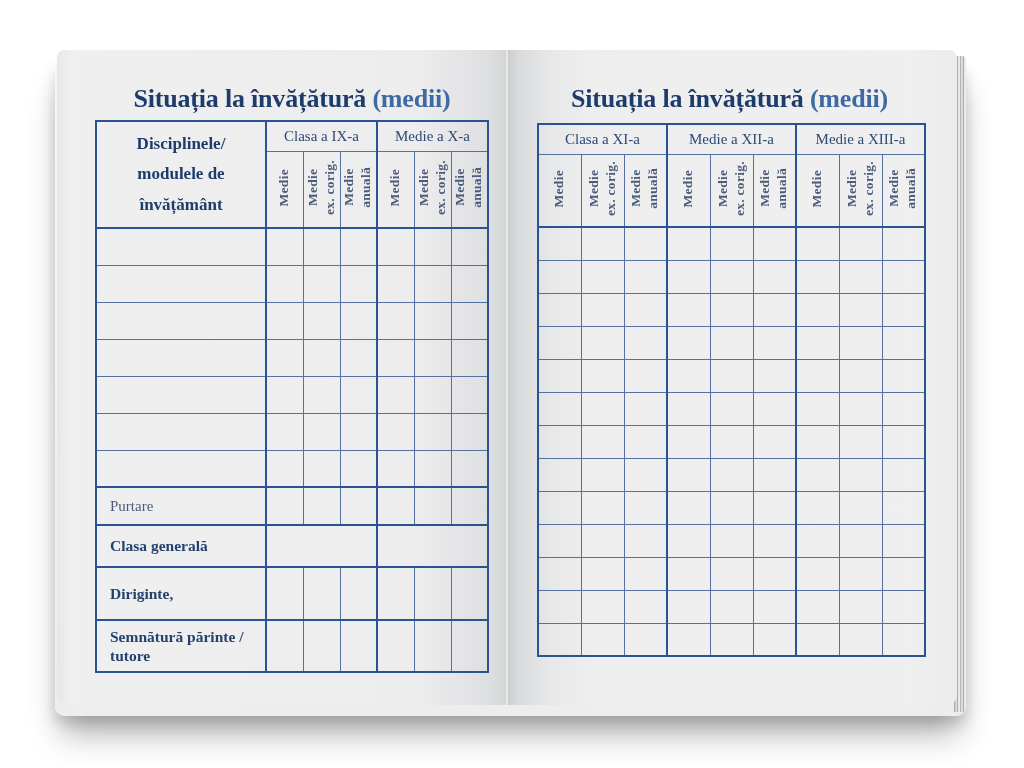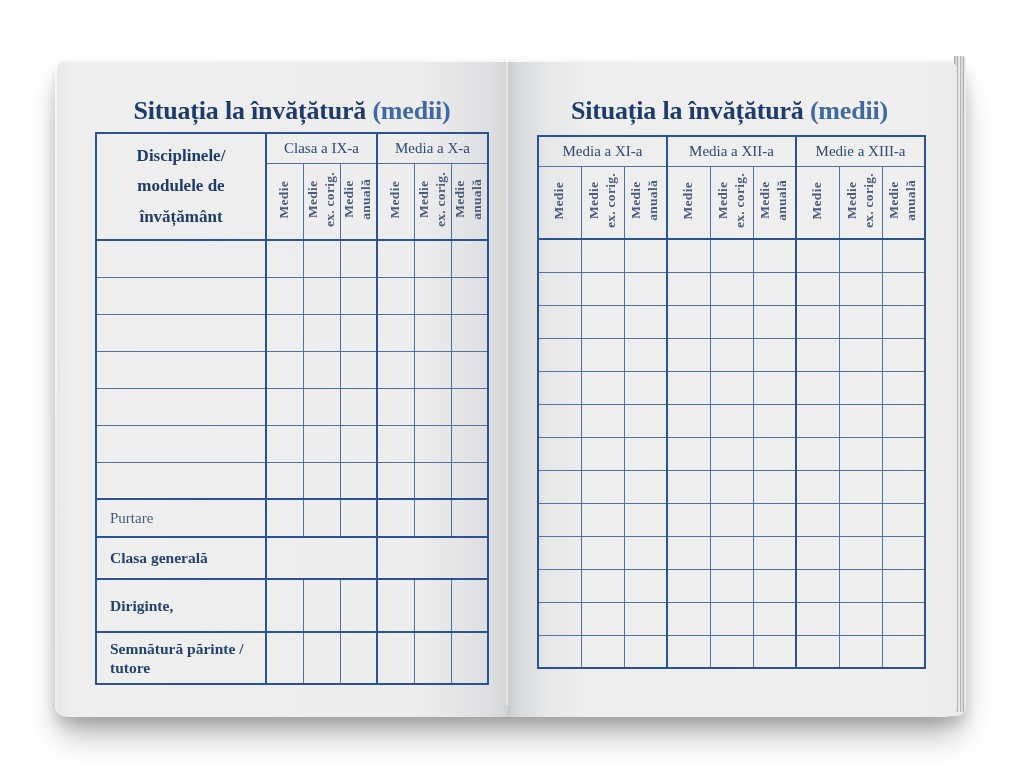--- a/index.html
+++ b/index.html
@@ -27,21 +27,21 @@
     box-shadow:0 24px 32px -6px rgba(0,0,0,0.30), 0 8px 14px rgba(0,0,0,0.14);
   }
   .edge-right{
     position:absolute;right:-9px;top:6px;bottom:-7px;width:12px;
     border-radius:0 4px 4px 0;
     background:
       repeating-linear-gradient(to right, rgba(120,122,126,0.45) 0 1px, rgba(255,255,255,0) 1px 3px),
       linear-gradient(to right,#c7c9cb,#ececec 45%,#d2d4d6 75%,#f6f6f6);
   }
   .page{
-    position:absolute;top:12px;height:655px;width:450px;
+    position:absolute;top:0;height:655px;width:450px;
   }
   .page-left{
     left:0;border-radius:8px 0 0 10px;
     background:linear-gradient(to right,#e6e7e8 0%,#efeff0 3%,#ededee 80%,#dedfe1 96%,#d2d4d6 100%);
   }
   .page-right{
     left:450px;border-radius:0 8px 10px 0;
     background:linear-gradient(to right,#c9cbcd 0%,#d8dadb 2.5%,#e6e7e8 9%,#eeeeef 18%,#efeff0 90%,#ebecec 100%);
   }
   .gutter-line{
@@ -118,21 +118,21 @@
             <col style="width:37px">
         </colgroup>
         <thead>
           <tr class="r-class">
             <th class="corner" rowspan="2">
               <div class="corner-text">Disciplinele/
 modulele de
 învățământ</div>
             </th>
             <th class="cls g-start" colspan="3">Clasa a IX-a</th>
-            <th class="cls g-start" colspan="3">Media a X-a</th>
+            <th class="cls g-start" colspan="3">Medie a X-a</th>
           </tr>
           <tr class="r-sub">
               <th class="sub g-start"><div class="vtext">Medie</div></th>
               <th class="sub"><div class="vtext">Medie
 ex. corig.</div></th>
               <th class="sub"><div class="vtext">Medie
 anuală</div></th>
               <th class="sub g-start"><div class="vtext">Medie</div></th>
               <th class="sub"><div class="vtext">Medie
 ex. corig.</div></th>
@@ -254,22 +254,22 @@
             <col style="width:43px">
           <col style="width:43px">
             <col style="width:43px">
             <col style="width:43px">
           <col style="width:43px">
             <col style="width:43px">
             <col style="width:43px">
         </colgroup>
         <thead>
           <tr class="r-class">
-            <th class="cls g-start" colspan="3">Media a XI-a</th>
-            <th class="cls g-start" colspan="3">Media a XII-a</th>
+            <th class="cls g-start" colspan="3">Clasa a XI-a</th>
+            <th class="cls g-start" colspan="3">Medie a XII-a</th>
             <th class="cls g-start" colspan="3">Medie a XIII-a</th>
           </tr>
           <tr class="r-sub">
               <th class="sub g-start"><div class="vtext">Medie</div></th>
               <th class="sub"><div class="vtext">Medie
 ex. corig.</div></th>
               <th class="sub"><div class="vtext">Medie
 anuală</div></th>
               <th class="sub g-start"><div class="vtext">Medie</div></th>
               <th class="sub"><div class="vtext">Medie

